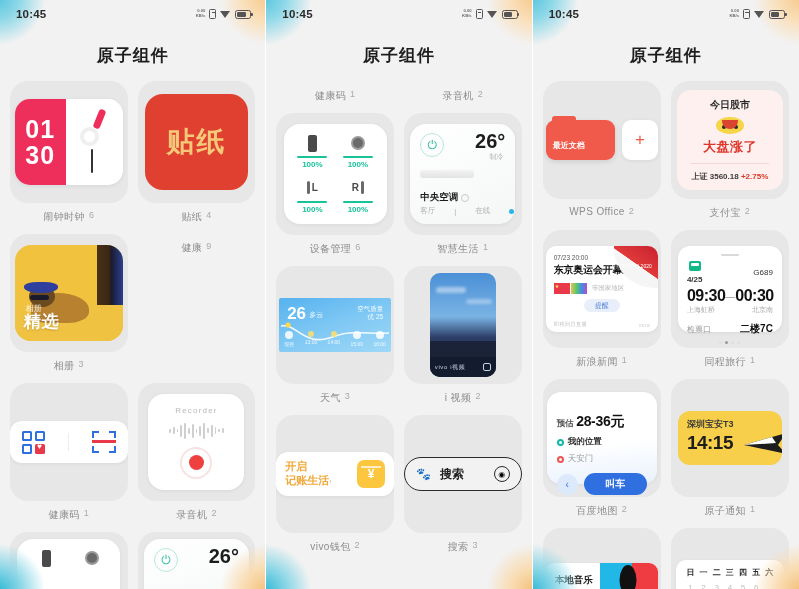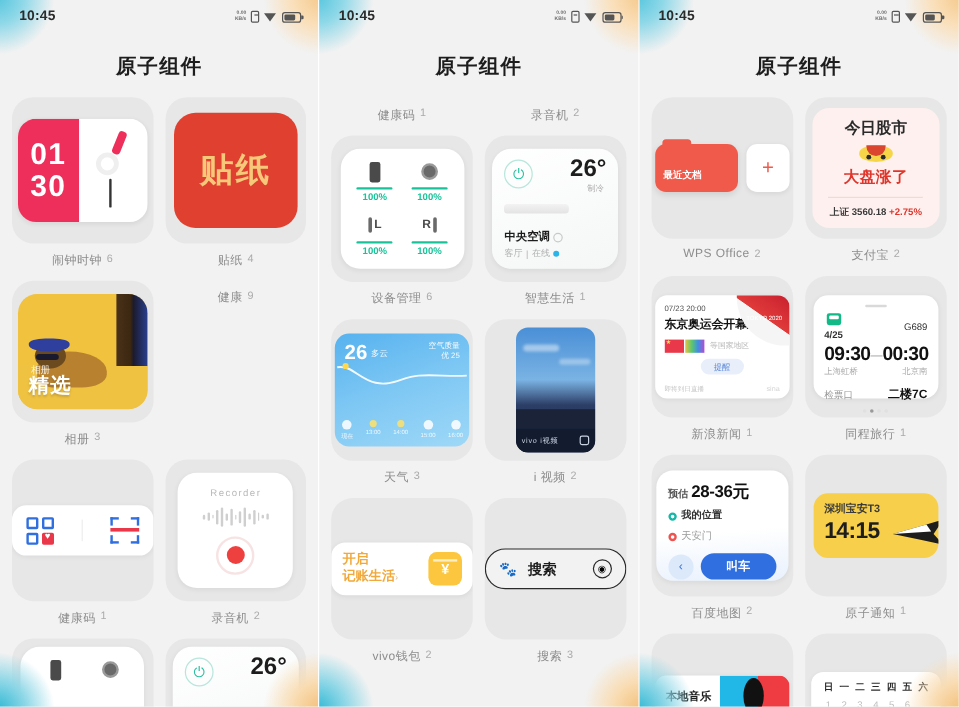--- a/index.html
+++ b/index.html
@@ -161,25 +161,25 @@
   .w-ac .pw { width: 24px; height: 24px; border-radius: 50%; border: 1.6px solid #b8e6db;
     display:flex; align-items:center; justify-content:center; color:#2dbfa0; font-size: 12px; }
   .w-ac .temp { position: absolute; right: 10px; top: 6px; font-size: 20px; font-weight: 800; color:#1d1d1d;}
   .w-ac .mode { position: absolute; right: 12px; top: 28px; font-size: 7px; color:#aeaeae; }
   .w-ac .unit { position: absolute; left: 10px; top: 46px; width: 54px; height: 8px;
     background: linear-gradient(180deg,#f3f3f3,#e3e3e3); border-radius: 3px; }
   .w-ac .nm { position: absolute; left: 10px; bottom: 20px; font-size: 9.5px; font-weight: 700; color:#1d1d1d;
     display:flex; align-items:center; gap:3px;}
   .w-ac .nm s { width:8px;height:8px;border:1px solid #c9c9c9;border-radius:50%;display:inline-block;text-decoration:none;}
   .w-ac .sub { position: absolute; left: 10px; bottom: 8px; font-size: 7.5px; color:#b0b0b0;
-    display:flex; align-items:center; gap:3px;}
+    display:flex; align-items:center; gap:19px;}
   .w-ac .sub b { width: 5px; height: 5px; border-radius:50%; background:#2bb4e8; }
 
   
-  .w-wx { width: 112px; height: 94px; border-radius: 12px;
+  .w-wx { width: 112px; height: 54px; border-radius: 2px;
     background: linear-gradient(160deg,#56b2ef 0%, #7fc8f4 50%, #9ed8f7 100%);
     position: relative; overflow: hidden; color:#fff; }
   .w-wx .t { position:absolute; left:8px; top:6px; font-size:17px; font-weight:800; }
   .w-wx .tc { position:absolute; left:30px; top:12px; font-size:7px; opacity:.9;}
   .w-wx .aq { position:absolute; right:8px; top:7px; font-size:6.5px; text-align:right; line-height:8px; opacity:.95;}
   .w-wx svg { position:absolute; left:0; top:22px; }
   .w-wx .hours { position:absolute; left:0; right:0; bottom:5px; display:flex; justify-content:space-around; }
   .w-wx .hr { display:flex; flex-direction:column; align-items:center; gap:2px; }
   .w-wx .hr .s { width:8px; height:8px; border-radius:50%; background:#fff; }
   .w-wx .hr .s.sun { background:#ffe169; width:6px; height:6px; }
@@ -221,21 +221,21 @@
   .w-wps .fold { width: 70px; height: 40px; border-radius: 9px; background:#f05a4a; position:relative;
     box-shadow: 0 2px 5px rgba(0,0,0,.1);}
   .w-wps .fold::before{content:"";position:absolute;left:6px;top:-4px;width:24px;height:7px;background:#f05a4a;border-radius:3px 3px 0 0;}
   .w-wps .fold span{position:absolute;left:7px;bottom:9px;color:#fff;font-size:8px;font-weight:600;}
   .w-wps .add { width: 36px; height: 40px; border-radius: 9px; background:#fff;
     display:flex;align-items:center;justify-content:center;font-size:17px;color:#ef5a4a;box-shadow:0 1px 4px rgba(0,0,0,.07);}
 
   
   .w-stk { width: 106px; height: 100px; border-radius: 14px; background: #fdf0ee; padding: 8px;
     display:flex; flex-direction:column; align-items:center; gap:3px;}
-  .w-stk .h { font-size: 13px; font-weight: 700; color: #2a2a2a; }
+  .w-stk .h { font-size: 10px; font-weight: 700; color: #2a2a2a; }
   .w-stk .face { width: 28px; height: 28px; border-radius: 50%; background:#f7d549; position:relative; margin-top:2px;}
   .w-stk .face i { position:absolute; top:8px; width:4px; height:4px; border-radius:50%; background:#2a2a2a;}
   .w-stk .face i.l { left:6px;} .w-stk .face i.r { right:6px;}
   .w-stk .face u { position:absolute; left:6px; right:6px; bottom:5px; height:9px; background:#d9452f;
     border-radius: 0 0 9px 9px; text-decoration:none;}
   .w-stk .big { font-size: 13px; font-weight: 800; color:#e0352b; letter-spacing:.5px; margin-top:1px;}
   .w-stk .ln { width: 88%; height:1px; background:#f2d9d5; margin-top:4px;}
   .w-stk .idx { font-size: 8px; color:#3a3a3a; font-weight:700; margin-top:4px;}
   .w-stk .idx em { color:#e0352b; font-style:normal; }
 
@@ -278,21 +278,21 @@
   .w-train .gate .k { font-size:8px; color:#999;}
   .w-train .gate .v { font-size:10px; font-weight:800; color:#111;}
   .w-train .dots { display:flex; gap:3px; justify-content:center; margin-top:5px;}
   .w-train .dots i { width:3px;height:3px;border-radius:50%;background:#e0e0e0;}
   .w-train .dots i.on { background:#9a9a9a; }
 
   
   .w-map { width: 110px; height: 92px; border-radius: 14px;
     background: linear-gradient(175deg,#ffffff 0%, #ffffff 55%, #e8f1fd 100%); padding: 9px 10px;
     box-shadow: 0 1px 4px rgba(0,0,0,.06); position:relative;}
-  .w-map .est { font-size: 14px; font-weight: 800; color:#111; letter-spacing:-.3px;}
+  .w-map .est { font-size: 14px; font-weight: 800; color:#111; letter-spacing:-.3px;margin-top:12px;}
   .w-map .est small{ font-size:8.5px; color:#555; font-weight:700; margin-right:3px;}
   .w-map .pt { display:flex; align-items:center; gap:4px; margin-top:5px; }
   .w-map .pt i { width:7px;height:7px;border-radius:50%;border:2px solid #14b8a6;}
   .w-map .pt.dest i { border-color:#ef5350;}
   .w-map .pt span { font-size:8.5px; color:#333; font-weight:600;}
   .w-map .pt.dest span { color:#9a9a9a; font-weight:400;}
   .w-map .ctrl { display:flex; align-items:center; gap:6px; margin-top:8px;}
   .w-map .back { width:21px;height:21px;border-radius:50%;background:#dce9fb;color:#2f6fe0;
     display:flex;align-items:center;justify-content:center;font-size:10px;}
   .w-map .call { flex:1; height:22px; border-radius:11px; background:#2f6fe0; color:#fff;

